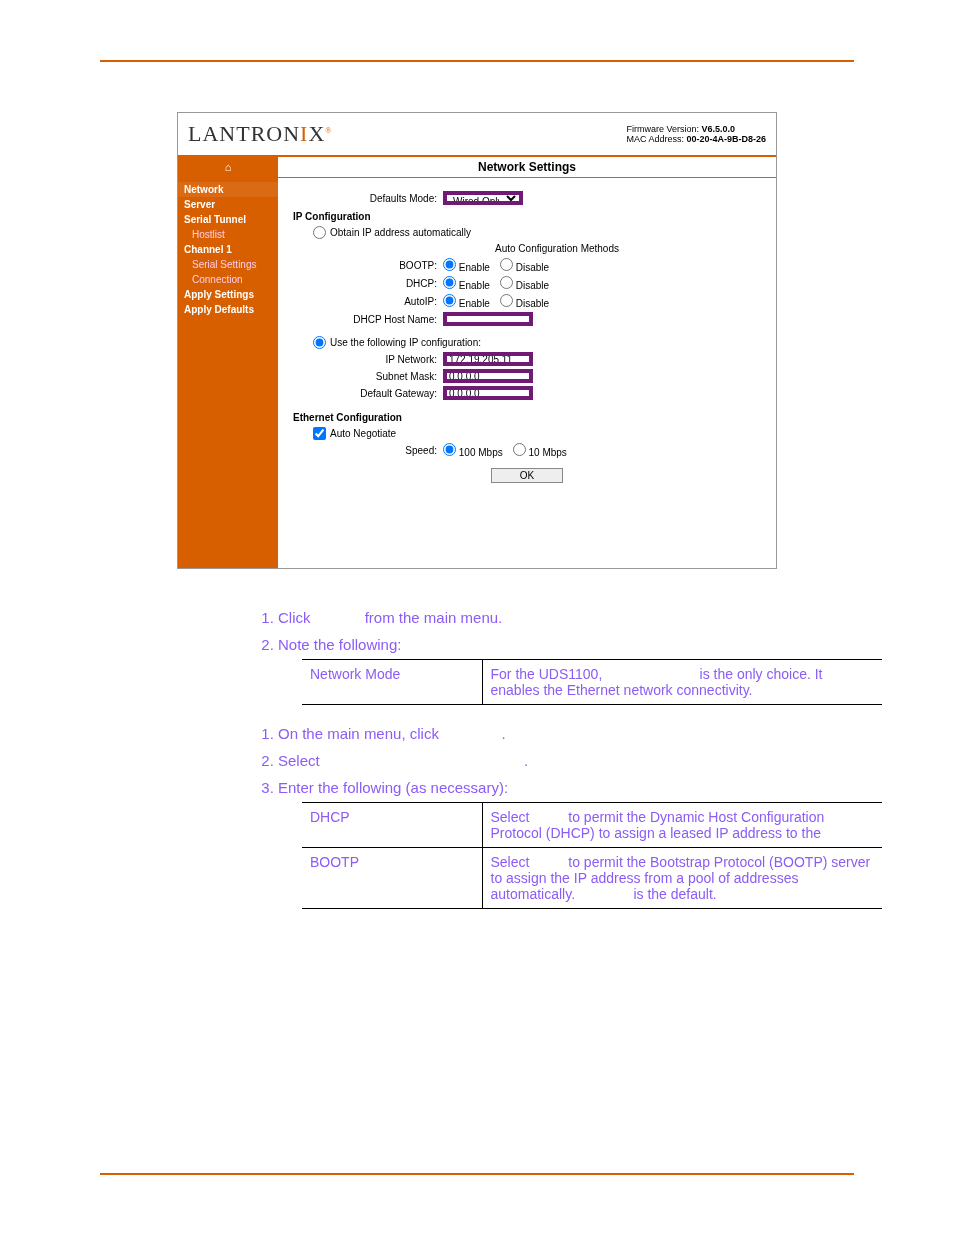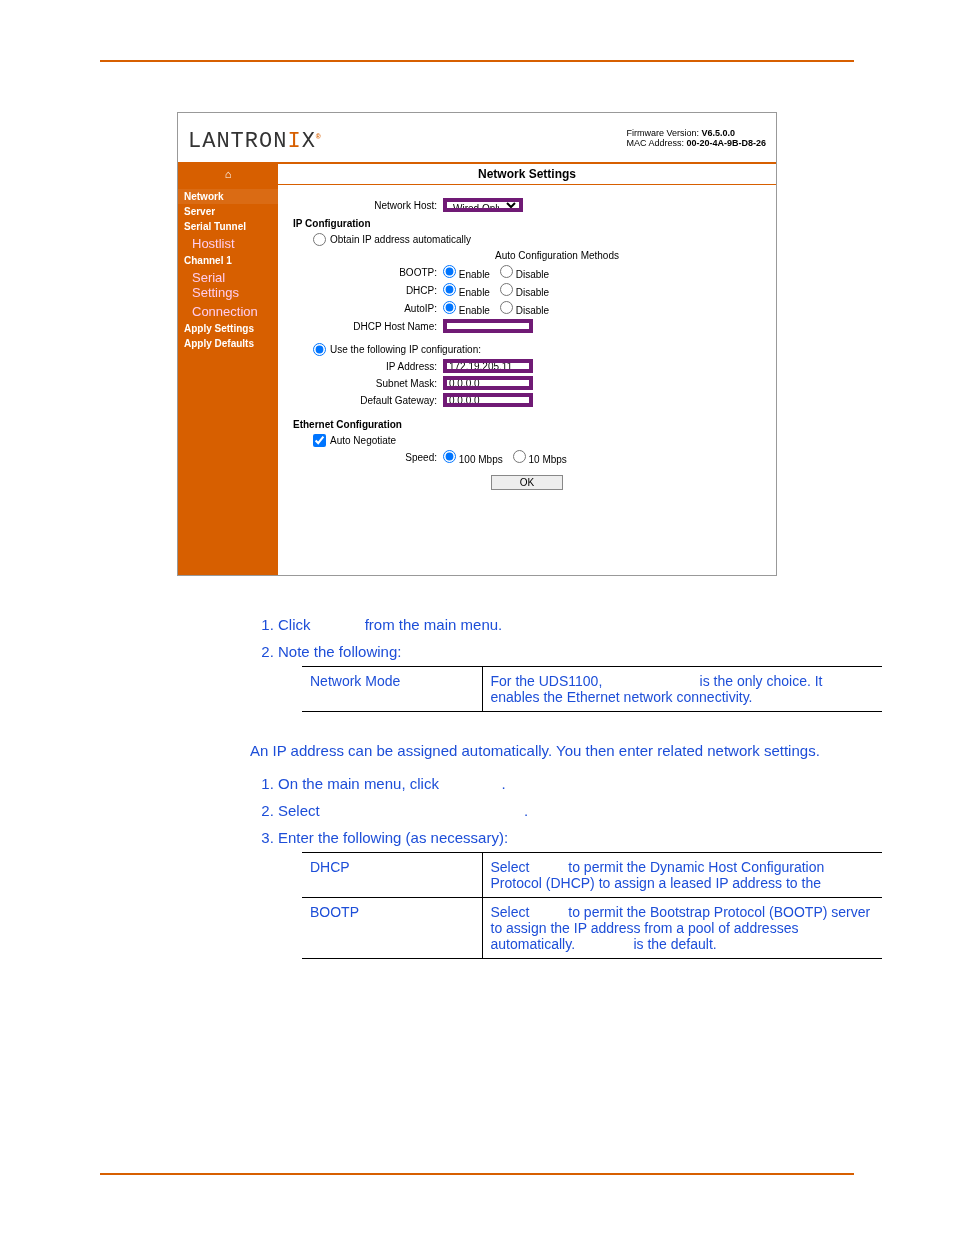--- a/index.html
+++ b/index.html
@@ -24,25 +24,24 @@
     font-size: 10px;
     background: #fff;
   }
   .app-header {
     display: flex;
     align-items: center;
     border-bottom: 2px solid #d75f00;
     padding: 8px 10px;
   }
   .logo {
-    font-family: Liberation Mono, monospace;
+    font-family: Liberation Serif, serif;
     font-size: 22px;
     letter-spacing: 1px;
     color: #333;
-    margin-top: 8px;
   }
   .logo .accent { color: #d75f00; }
   .logo sup { font-size: 8px; color: #d75f00; }
   .header-meta { margin-left: auto; text-align: left; font-size: 9px; color: #000; }
   .header-meta .v { font-weight: bold; }
   .title-row {
     background: #fff;
     border-bottom: 1px solid #d75f00;
     display: flex;
   }
@@ -67,21 +66,21 @@
   }
   .app-body { display: flex; min-height: 390px; }
   .sidebar {
     width: 100px;
     background: #d75f00;
     color: #fff;
     font-size: 10px;
     padding: 4px 0;
   }
   .sidebar a { display: block; padding: 2px 6px; color: #fff; text-decoration: none; }
-  .sidebar a.child { padding-left: 14px; font-size: 13px; color: #fce; }
+  .sidebar a.child { padding-left: 14px; font-size: 10px; color: #fce; }
   .sidebar .group { font-weight: bold; }
   .sidebar .current { background: rgba(255,255,255,0.08); }
 
   .content {
     flex: 1;
     padding: 10px 15px;
     color: #000;
     font-size: 10px;
   }
   .content .row { display: flex; align-items: center; margin: 3px 0; }
@@ -95,21 +94,21 @@
   .content input[type="text"] { width: 90px; }
   .radio-lbl { margin-right: 10px; }
   .ok-row { text-align: center; margin-top: 10px; }
   .ok-btn {
     border: 1px solid #888; background: #eee; padding: 1px 28px; font-size: 10px;
   }
   .indent { padding-left: 20px; }
   .subhead { text-align: center; margin: 4px 0; }
 
   
-  .doc-text { font-size: 15px; color: #1d4ed8; margin: 0 0 0 150px; width: 620px; }
+  .doc-text { font-size: 15px; color: #8b5cf6; margin: 0 0 0 150px; width: 620px; }
   .doc-list { list-style: decimal; padding-left: 28px; margin: 10px 0 18px 0; }
   .doc-list li { margin: 10px 0; }
   .doc-table {
     border-collapse: collapse;
     width: 580px;
     margin-left: 24px;
     margin-top: 6px;
     margin-bottom: 20px;
   }
   .doc-table td {
@@ -152,21 +151,21 @@
         <a href="#" class="child">Hostlist</a>
         <a href="#" class="group">Channel 1</a>
         <a href="#" class="child">Serial Settings</a>
         <a href="#" class="child">Connection</a>
         <a href="#" class="group">Apply Settings</a>
         <a href="#" class="group">Apply Defaults</a>
       </div>
 
       <div class="content">
         <div class="row">
-          <span class="lbl">Network Host:</span>
+          <span class="lbl">Defaults Mode:</span>
           <select>
             <option>Wired Only</option>
           </select>
         </div>
 
         <div class="section-h">IP Configuration</div>
 
         <div class="row indent">
           <input type="radio" name="ipcfg" style="">
           <span style="margin-left:4px">Obtain IP address automatically</span>
@@ -191,21 +190,21 @@
         <div class="row">
             <span class="lbl">DHCP Host Name:</span>
           <input type="text" style="">
         </div>
 
         <div class="row indent" style="margin-top:10px">
           <input type="radio" name="ipcfg" checked="" style="">
           <span style="margin-left:4px">Use the following IP configuration:</span>
         </div>
         <div class="row">
-            <span class="lbl">IP Address:</span>
+            <span class="lbl">IP Network:</span>
           <input type="text" value="172.19.205.11" style="">
         </div>
         <div class="row">
             <span class="lbl">Subnet Mask:</span>
           <input type="text" value="0.0.0.0" style="">
         </div>
         <div class="row">
             <span class="lbl">Default Gateway:</span>
           <input type="text" value="0.0.0.0" style="">
         </div>
@@ -242,21 +241,20 @@
             <td>
               <span>For the UDS1100,</span>&nbsp;&nbsp;&nbsp;&nbsp;&nbsp;&nbsp;&nbsp;&nbsp;&nbsp;&nbsp;&nbsp;&nbsp;&nbsp;&nbsp;&nbsp;&nbsp;&nbsp;&nbsp;&nbsp;&nbsp;&nbsp;&nbsp;&nbsp;&nbsp;
               <span>is the only choice. It enables the Ethernet network connectivity.</span>
             </td>
           </tr>
         </tbody>
           </table>
       </li>
     </ol>
 
-    <p class="para">An IP address can be assigned automatically. You then enter related network settings.</p>
 
     <ol class="doc-list">
       <li>
         <span>On the main menu, click</span>&nbsp;&nbsp;&nbsp;&nbsp;&nbsp;&nbsp;&nbsp;&nbsp;&nbsp;&nbsp;&nbsp;&nbsp;&nbsp;&nbsp;
         <span>.</span>
       </li>
       <li>
         <span>Select</span>&nbsp;&nbsp;&nbsp;&nbsp;&nbsp;&nbsp;&nbsp;&nbsp;&nbsp;&nbsp;&nbsp;&nbsp;&nbsp;&nbsp;&nbsp;&nbsp;&nbsp;&nbsp;&nbsp;&nbsp;&nbsp;&nbsp;&nbsp;&nbsp;&nbsp;&nbsp;&nbsp;&nbsp;&nbsp;&nbsp;&nbsp;&nbsp;&nbsp;&nbsp;&nbsp;&nbsp;&nbsp;&nbsp;&nbsp;&nbsp;&nbsp;&nbsp;&nbsp;&nbsp;&nbsp;&nbsp;&nbsp;&nbsp;
         <span>.</span>
       </li>

